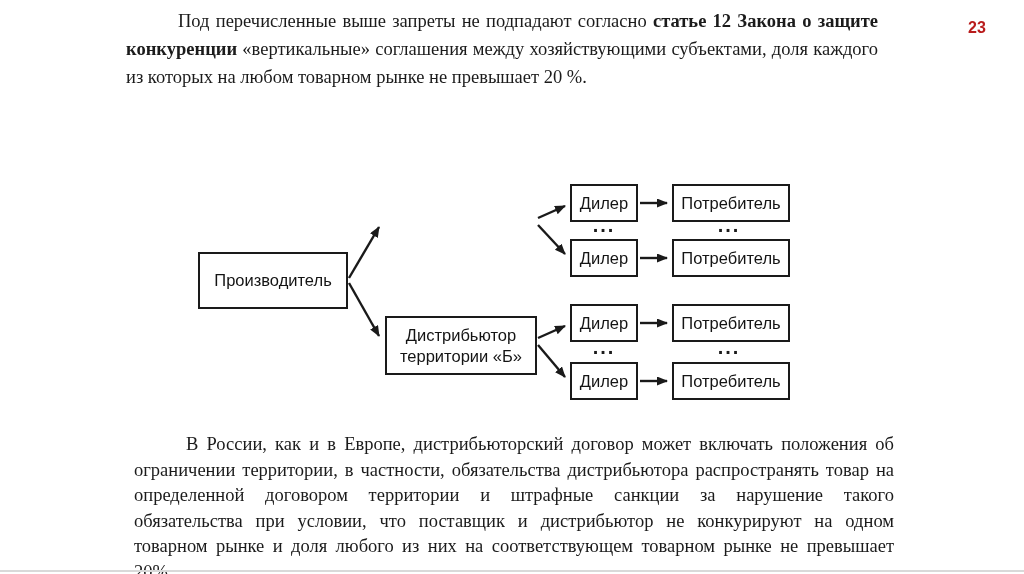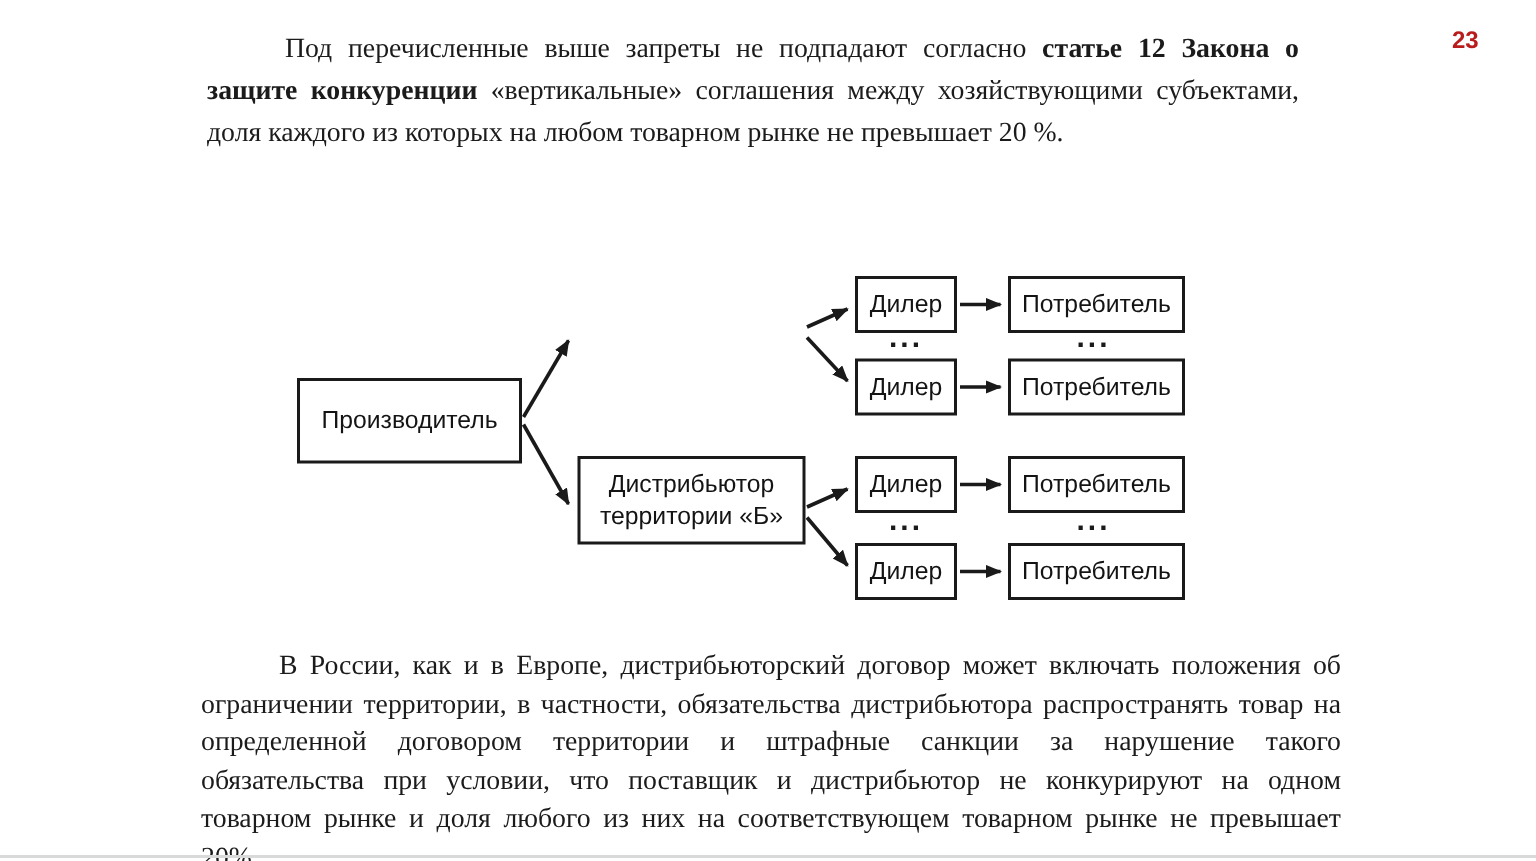--- a/index.html
+++ b/index.html
@@ -22,21 +22,21 @@
     font-size: 16px;
     color: #b91c1c;
   }
   .textblock-top {
     position: absolute;
     left: 122px;
     top: 3px;
     width: 760px;
   }
   .para {
-    margin: 16px;
+    margin: 4px;
     font-size: 18.5px;
     line-height: 28px;
     text-align: justify;
     text-align-last: left;
     text-indent: 52px;
   }
   .para-bottom {
     position: absolute;
     left: 122px;
     top: 420px;
@@ -72,21 +72,21 @@
     background: #ffffff;
     display: flex;
     align-items: center;
     justify-content: center;
     text-align: center;
     font-size: 16.5px;
     line-height: 1.22;
   }
   .box-producer     { left: 0;     top: 69px;  width: 150px; height: 57px; }
   .box-dist-a      { left: 187px; top: 9px;   width: 152px; height: 59px; padding: 0 4px; }
-  .box-dist-b      { left: 187px; top: 121px; width: 152px; height: 59px; padding: 0 4px; }
+  .box-dist-b      { left: 187px; top: 133px; width: 152px; height: 59px; padding: 0 4px; }
   .box-dealer-a1   { left: 372px; top: 1px;   width: 68px;  height: 38px; }
   .box-dealer-a2   { left: 372px; top: 56px;  width: 68px;  height: 38px; }
   .box-dealer-b1   { left: 372px; top: 121px; width: 68px;  height: 38px; }
   .box-dealer-b2   { left: 372px; top: 179px; width: 68px;  height: 38px; }
   .box-cons-a1     { left: 474px; top: 1px;   width: 118px; height: 38px; }
   .box-cons-a2     { left: 474px; top: 56px;  width: 118px; height: 38px; }
   .box-cons-b1     { left: 474px; top: 121px; width: 118px; height: 38px; }
   .box-cons-b2     { left: 474px; top: 179px; width: 118px; height: 38px; }
   .dots {
     position: absolute;

